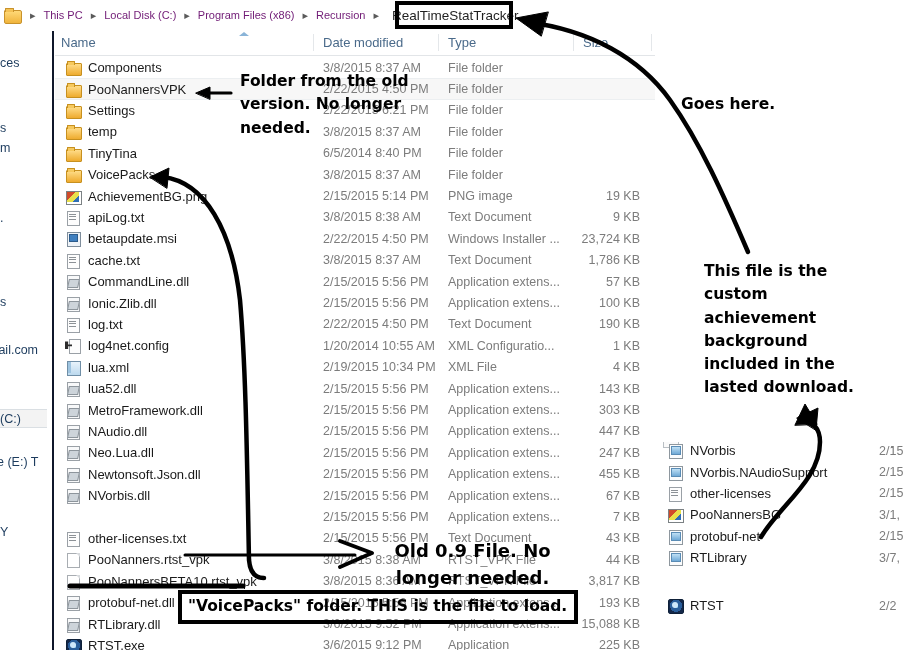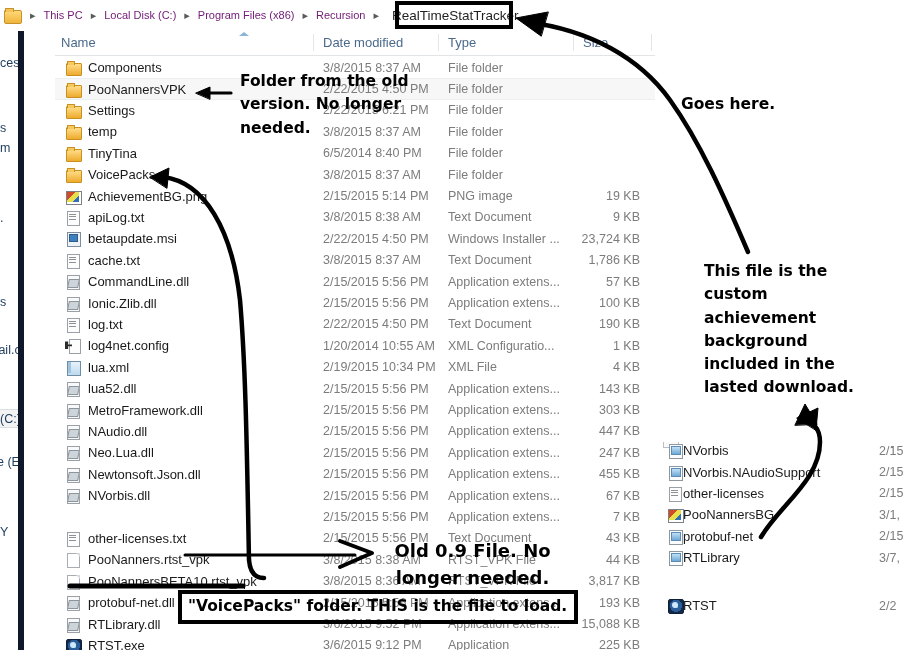--- a/index.html
+++ b/index.html
@@ -175,42 +175,42 @@
     content:""; position:absolute; left:2px; top:1px; width:12px; height:13px;
     background:#fbfcfd; border:1px solid #8e979e;
   }
   .ic-bdoc::after {
     content:""; position:absolute; left:4px; top:3px; width:8px; height:7px;
     background:linear-gradient(#bfe0f5,#6fa9d6); border:1px solid #5a8cb5;
   }
 
   
   #sidebar {
-    position:absolute; left:0; top:31px; width:24px; height:619px;
+    position:absolute; left:0; top:31px; width:54px; height:619px;
     background:#ffffff; overflow:hidden;
-    border-right:6px solid #0f172a;
+    border-right:2px solid #0f172a;
   }
   .sb-item {
     position:absolute; left:0; font-size:12.5px; color:#1d3c5e;
     white-space:nowrap; height:19px; line-height:19px;
   }
   .sb-item.sel {
     background:#f3f3f3; border-top:1px solid #dadfe3; border-bottom:1px solid #dadfe3;
     width: 47px;
   }
 
   
   #rightpanel {
     position:absolute; left:655px; top:0; width:265px; height:650px;
     background:#ffffff; overflow:hidden;
   }
   #rp-list { position:absolute; left:0; top:440px; width:265px; }
   .rrow { position:absolute; left:0; width:265px; height:21.4px; display:flex; align-items:center; }
   .rcell-name {
-    position:absolute; left:12px; display:flex; align-items:flex-end; 
+    position:absolute; left:12px; display:flex; align-items:flex-end; gap:7px;
     font-size:13px; color:#1a1a1a; white-space:nowrap;
   }
   .rcell-date {
     position:absolute; left:224px; font-size:12.5px; color:#7c7c7c; white-space:nowrap;
   }
   #rp-topbar {
     position:absolute; left:8px; top:442px; width:16px; height:6px;
     border:1px solid #b9bfc4; border-top:none; background:#fafafa;
   }
   #rp-dot { position:absolute; left:236px; top:446px; width:2px; height:2px; background:#8a8a8a; }

